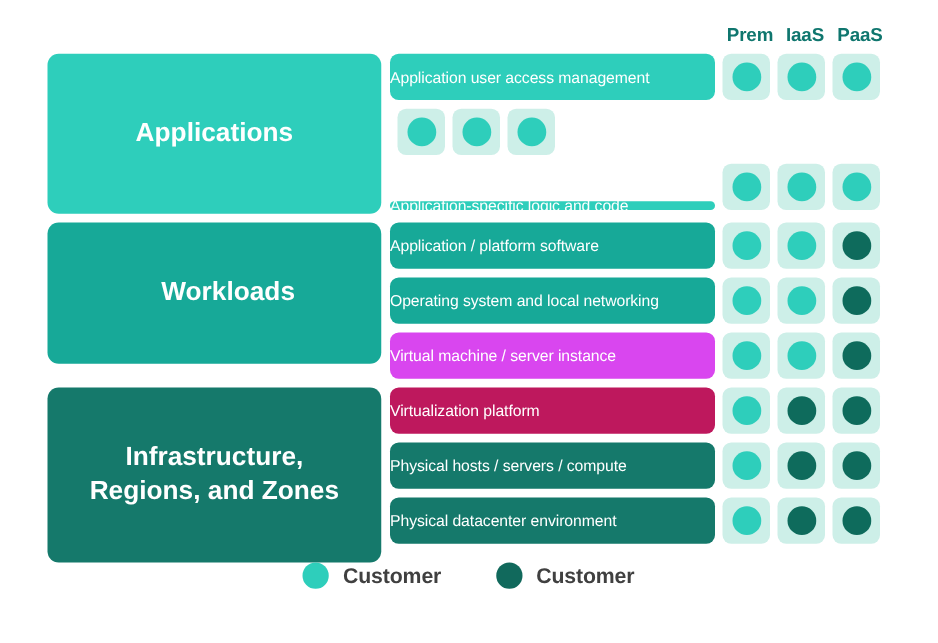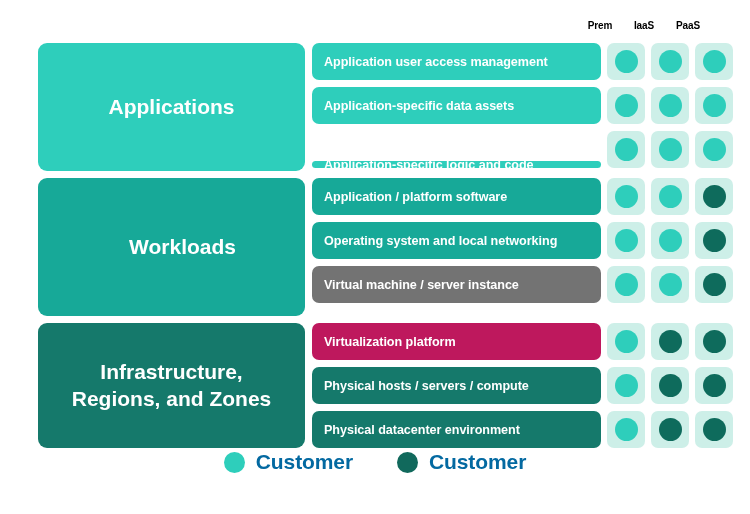--- a/index.html
+++ b/index.html
@@ -25,23 +25,23 @@
   .col-headers {
     position: absolute;
     left: 578px;
     top: 20px;
     width: 134px;
     display: flex;
   }
   .col-header {
     width: 44px;
     text-align: center;
-    font-size: 10px;
+    font-size: 15px;
     font-weight: bold;
-    color: #000000;
+    color: #0f766e;
     letter-spacing: -0.1px;
   }
 
   
   .groups {
     position: absolute;
     left: 38px;
     top: 43px;
     width: 674px;
   }
@@ -76,29 +76,28 @@
   }
   .row {
     display: flex;
     align-items: stretch;
     height: 37px;
     margin-bottom: 7px;
   }
   .row:last-child { margin-bottom: 0; }
 
   .row-pill {
-    width: 289px;
+    width: 260px;
     border-radius: 7px;
     display: flex;
     align-items: center;
-    padding-left: 12px;
     box-sizing: border-box;
     color: #ffffff;
     font-size: 12.6px;
-    font-weight: bold;
+    font-weight: normal;
     letter-spacing: -0.05px;
     flex: 0 0 auto;
   }
 
   .cells {
     margin-left: 6px;
     display: flex;
   }
   .cell {
     width: 38px;
@@ -138,23 +137,23 @@
   }
   .legend-dot {
     width: 21px;
     height: 21px;
     border-radius: 50%;
     margin-right: 11px;
   }
   .legend-dot.customer { background: #2ecebb; }
   .legend-dot.provider { background: #11695c; }
   .legend-label {
-    font-size: 21px;
+    font-size: 17px;
     font-weight: bold;
-    color: #0369a1;
+    color: #404040;
     letter-spacing: -0.1px;
   }
 </style>
 </head>
 <body>
 
 <div id="diagram">
 
   <div class="col-headers">
       <div class="col-header">Prem</div>
@@ -174,21 +173,20 @@
               </div>
               <div class="cell">
                 <div class="dot customer"></div>
               </div>
               <div class="cell">
                 <div class="dot customer"></div>
               </div>
             </div>
           </div>
           <div class="row">
-            <div class="row-pill" style="background: rgb(46, 206, 187);">Application-specific data assets</div>
             <div class="cells">
               <div class="cell">
                 <div class="dot customer"></div>
               </div>
               <div class="cell">
                 <div class="dot customer"></div>
               </div>
               <div class="cell">
                 <div class="dot customer"></div>
               </div>
@@ -204,21 +202,21 @@
                 <div class="dot customer"></div>
               </div>
               <div class="cell">
                 <div class="dot customer"></div>
               </div>
             </div>
           </div>
         </div>
       </div>
       <div class="group">
-        <div class="group-block" style="background: rgb(23, 169, 152); height: 138px; padding-left: 32px;">Workloads</div>
+        <div class="group-block" style="background: rgb(23, 169, 152); height: 113px; padding-left: 32px;">Workloads</div>
         <div class="rows-wrap">
           <div class="row">
             <div class="row-pill" style="background: rgb(23, 169, 152);">Application / platform software</div>
             <div class="cells">
               <div class="cell">
                 <div class="dot customer"></div>
               </div>
               <div class="cell">
                 <div class="dot customer"></div>
               </div>
@@ -235,37 +233,37 @@
               </div>
               <div class="cell">
                 <div class="dot customer"></div>
               </div>
               <div class="cell">
                 <div class="dot provider"></div>
               </div>
             </div>
           </div>
           <div class="row">
-            <div class="row-pill" style="background: #737373;">Virtual machine / server instance</div>
+            <div class="row-pill" style="background: #d946ef;">Virtual machine / server instance</div>
             <div class="cells">
               <div class="cell">
                 <div class="dot customer"></div>
               </div>
               <div class="cell">
                 <div class="dot customer"></div>
               </div>
               <div class="cell">
                 <div class="dot provider"></div>
               </div>
             </div>
           </div>
         </div>
       </div>
       <div class="group">
-        <div class="group-block" style="background: rgb(21, 121, 107); height: 125px;">
+        <div class="group-block" style="background: rgb(21, 121, 107); height: 140px;">
           <div>
             <div>Infrastructure,</div>
             <div>Regions, and Zones</div>
           </div>
         </div>
         <div class="rows-wrap">
           <div class="row">
             <div class="row-pill" style="background: #be185d;">Virtualization platform</div>
             <div class="cells">
               <div class="cell">

